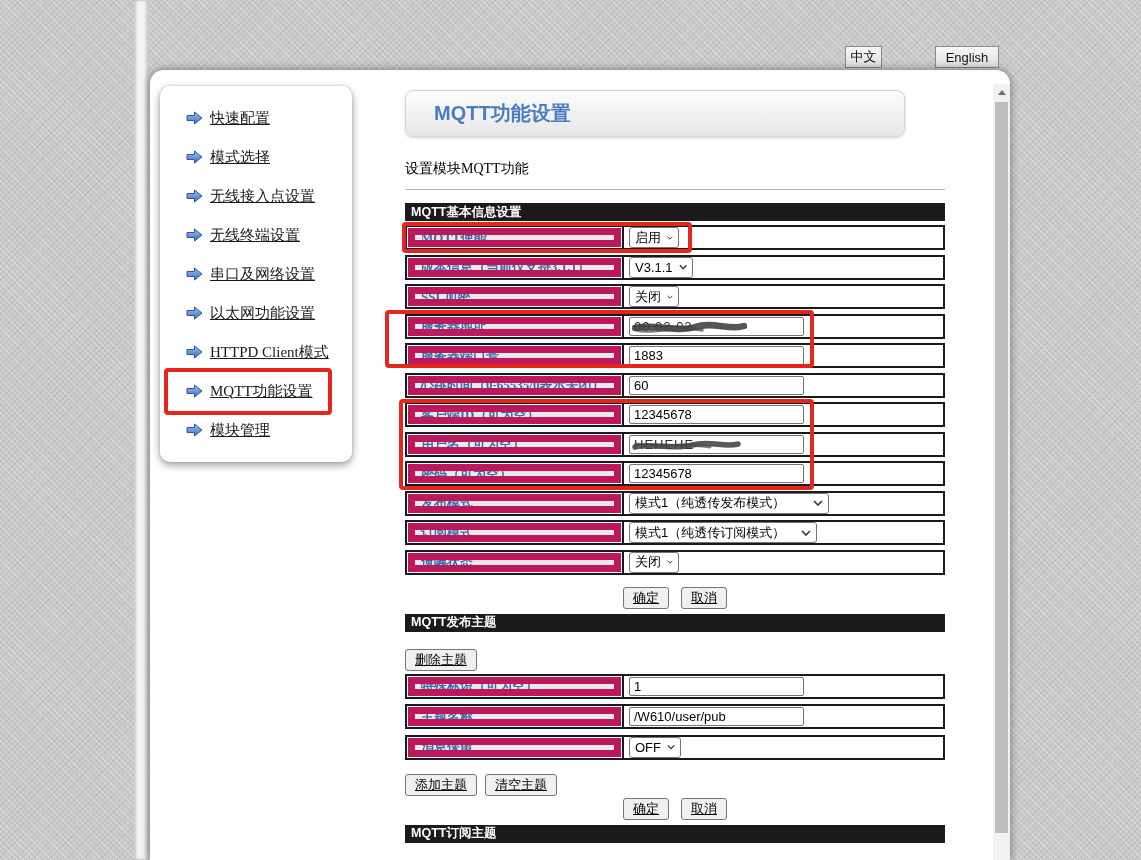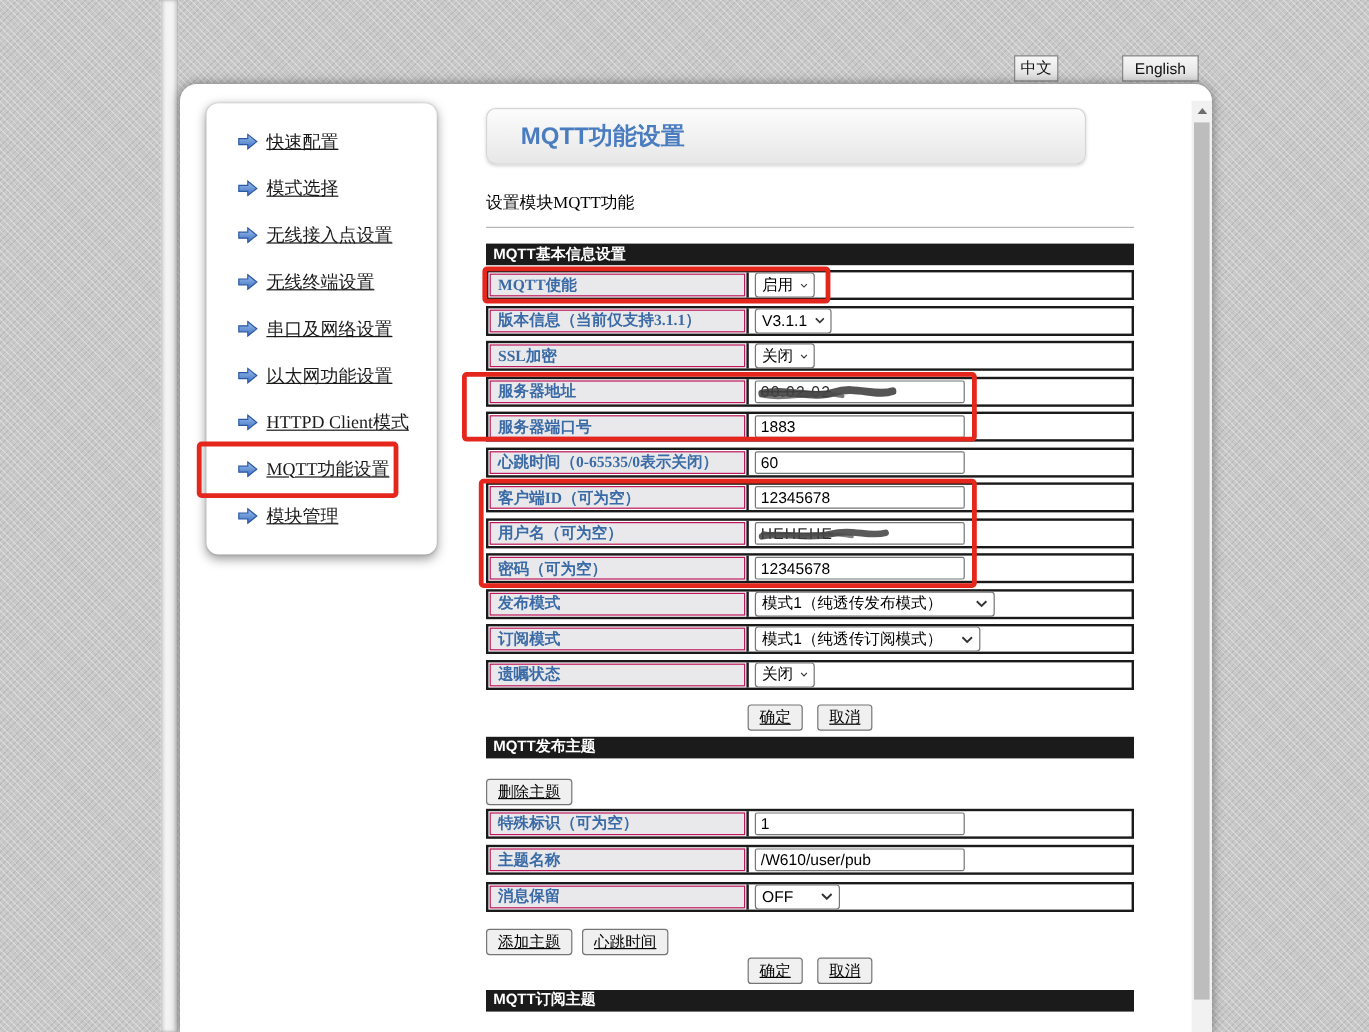--- a/index.html
+++ b/index.html
@@ -34,21 +34,20 @@
   .scrollbar{position:absolute;right:0;top:14px;width:17px;height:776px;background:#f1f1f1;}
   .scroll-up{height:16px;display:flex;align-items:center;justify-content:center;}
   .scroll-up .tri{width:0;height:0;border:4px solid transparent;border-bottom:5px solid #6e6e6e;margin-top:-4px;}
   .scroll-thumb{position:absolute;top:18px;left:2px;width:13px;height:731px;background:#bdbdbd;}
   
   .sidebar-card{
     position:absolute;left:10px;top:16px;width:192px;height:376px;box-sizing:border-box;
     background:#fff;border-radius:10px;
     box-shadow:0 3px 9px rgba(0,0,0,.40), 0 0 2px rgba(0,0,0,.18);
     padding:22px 0 0 26px;
-    margin-left:12px;
   }
   .side-item{display:flex;align-items:center;gap:7px;height:20px;margin-bottom:19px;cursor:pointer;}
   .side-item .lbl{
     font:15px "Liberation Serif", serif;color:#1a1a1a;text-decoration:underline;white-space:nowrap;
   }
   
   .main{position:absolute;left:255px;top:20px;width:540px;}
   .title-card{
     height:47px;width:500px;box-sizing:border-box;
     background:linear-gradient(#fcfcfc,#e7e7e7);
@@ -62,21 +61,21 @@
   .thead{
     height:18px;background:#1b1b1b;color:#fff;box-sizing:border-box;
     font:bold 12.5px "Liberation Sans", sans-serif;
     display:flex;align-items:center;padding-left:6px;overflow:hidden;white-space:nowrap;
   }
   .t-basic{margin-top:13px;}
   .rows{margin-top:4px;display:flex;flex-direction:column;gap:4.5px;}
   .trow{height:25px;border:2px solid #1a1a1a;box-sizing:border-box;display:flex;background:#fff;}
   .tlabel{
     width:213px;flex-shrink:0;box-sizing:border-box;margin:1px;
-    background:#e9e9ec;border:1px solid #be185d;
+    background:#e9e9ec;border:7px solid #be185d;
     display:flex;align-items:center;padding-left:6px;overflow:hidden;white-space:nowrap;
     font:bold 13px "Liberation Serif", serif;color:#3b6ba6;
   }
   .tdiv{width:2px;background:#1a1a1a;flex-shrink:0;}
   .tvalue{flex:1;display:flex;align-items:center;padding-left:5px;min-width:0;}
   .tinput{
     width:175px;height:19px;box-sizing:border-box;
     border:1px solid #767676;border-radius:2px;
     font:13px "Liberation Sans", sans-serif;padding:0 4px;background:#fff;color:#000;
   }
@@ -368,34 +367,34 @@
         <div class="tvalue">
           <input class="tinput" value="/W610/user/pub" style="">
         </div>
       </div>
 
 
       <div class="trow">
         <div class="tlabel">消息保留</div>
         <div class="tdiv"></div>
         <div class="tvalue">
-          <div class="sel" style="width:71px">
+          <div class="sel" style="width:52px">
             <span>OFF</span>
             <svg width="10" height="6" viewBox="0 0 10 6">
                 <path d="M1 1 L5 5 L9 1" fill="none" stroke="#333" stroke-width="1.6"></path>
               </svg>
           </div>
         </div>
       </div>
 
     </div>
 
     <div class="add-row">
       <button class="btn">添加主题</button>
-      <button class="btn">心跳时间</button>
+      <button class="btn">清空主题</button>
     </div>
 
     <div class="ok-row2">
       <button class="btn">确定</button>
       <button class="btn">取消</button>
     </div>
 
     <div class="thead t-sub-head">MQTT订阅主题</div>
 
   </div>

